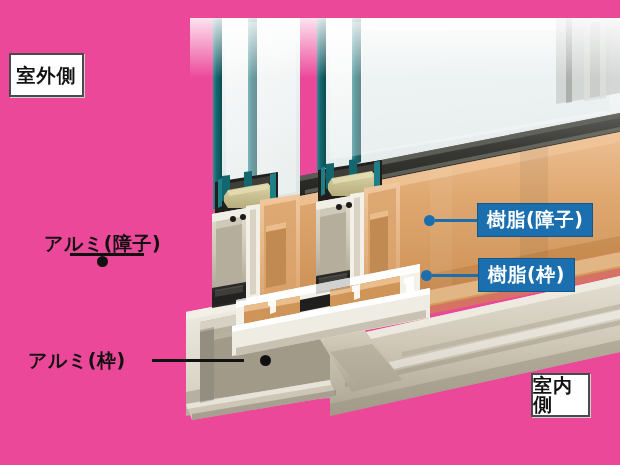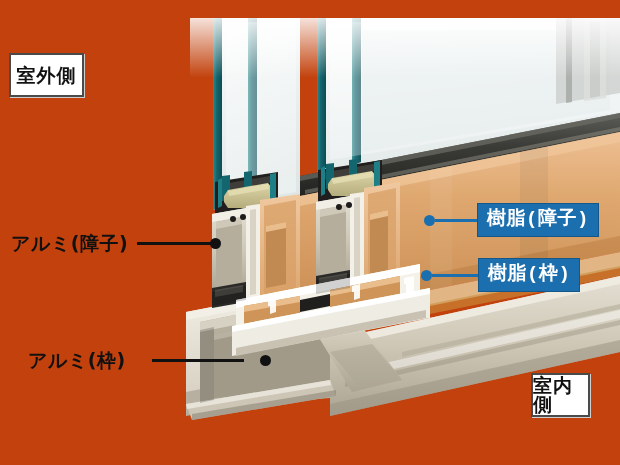--- a/index.html
+++ b/index.html
@@ -13,21 +13,21 @@
     position: relative;
     overflow: hidden;
     font-family: "DejaVu Sans", "Liberation Sans", sans-serif;
   }
 
   #diagram-root {
     position: absolute;
     left: 0; top: 0;
     width: 620px;
     height: 465px;
-    background: #c2410c;
+    background: #ec4899;
   }
 
   .product-svg {
     position: absolute;
     left: 0; top: 0;
     width: 620px;
     height: 465px;
   }
 
   
@@ -68,21 +68,21 @@
     background: #111111;
     margin-left: 9px;
   }
   .callout-left .dot {
     width: 11px;
     height: 11px;
     border-radius: 50%;
     background: #111111;
     margin-left: -1px;
   }
-  #callout-alumi-shoji { left: 11px; top: 234px; }
+  #callout-alumi-shoji { left: 44px; top: 234px; flex-direction: column; }
   #callout-alumi-shoji .leader { width: 74px; }
   #callout-alumi-waku  { left: 28px; top: 351px; gap: 17px; }
   #callout-alumi-waku  .leader { width: 92px; }
 
   
   .callout-right {
     position: absolute;
     display: flex;
     align-items: center;
     white-space: nowrap;
@@ -100,21 +100,20 @@
   }
   .callout-right .chip {
     background: #1c6fae;
     color: #ffffff;
     font-size: 19px;
     font-weight: bold;
     letter-spacing: 0.5px;
     line-height: 1;
     padding: 6px 9px 7px 9px;
     border: 1px solid #14578a;
-    font-family: Liberation Mono, monospace;
   }
   #callout-jushi-shoji { left: 424px; top: 203px; }
   #callout-jushi-shoji .leader { width: 42px; }
   #callout-jushi-waku  { left: 421px; top: 258px; text-align: right; }
   #callout-jushi-waku  .leader { width: 46px; }
 </style>
 </head>
 <body>
 
 <div id="diagram-root">

